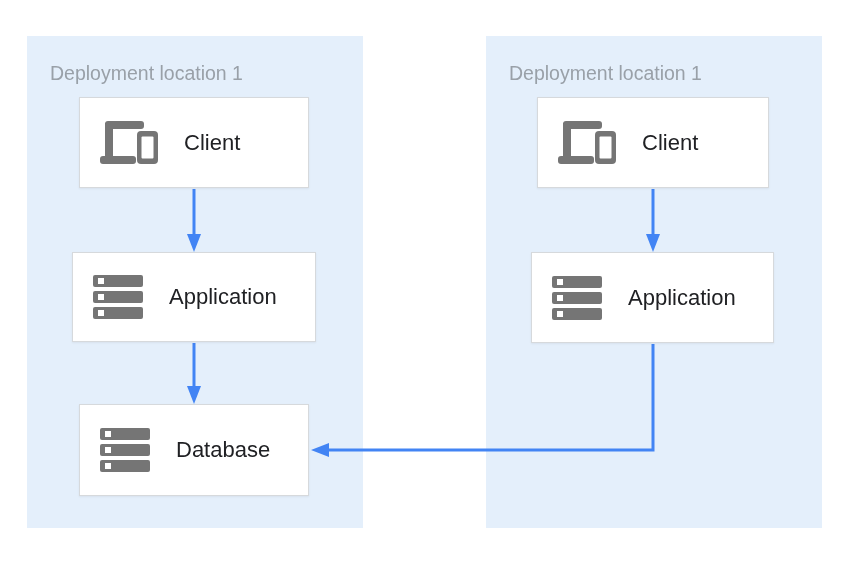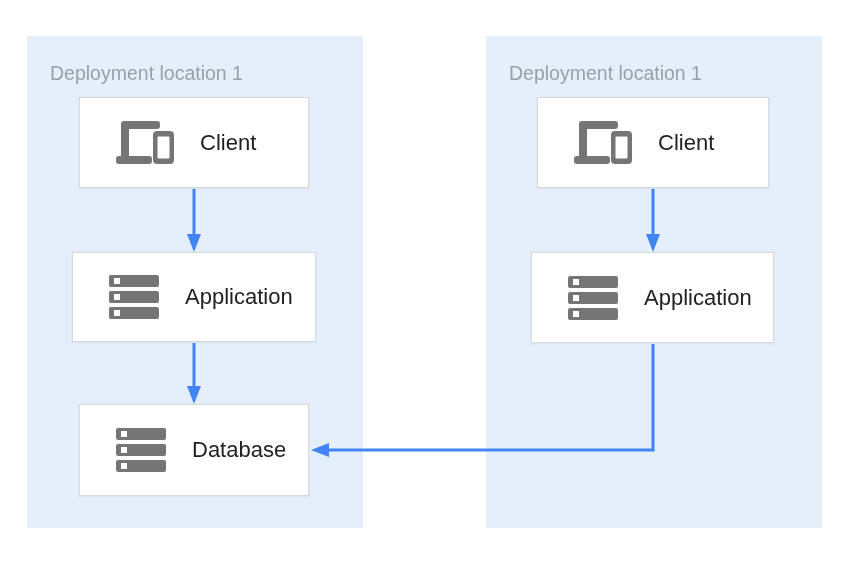--- a/index.html
+++ b/index.html
@@ -33,21 +33,21 @@
     white-space: nowrap;
   }
   .node {
     position: absolute;
     background: #ffffff;
     border: 1px solid #D6D9DC;
     box-sizing: border-box;
     box-shadow: 0 1px 2px rgba(0,0,0,0.06);
     display: flex;
     align-items: center;
-    padding-left: 36px;
+    padding-left: 20px;
   }
   .node .icon {
     display: inline-flex;
     flex: 0 0 auto;
   }
   .node-label {
     font-size: 22px;
     color: #202124;
     margin-left: 26px;
     white-space: nowrap;

